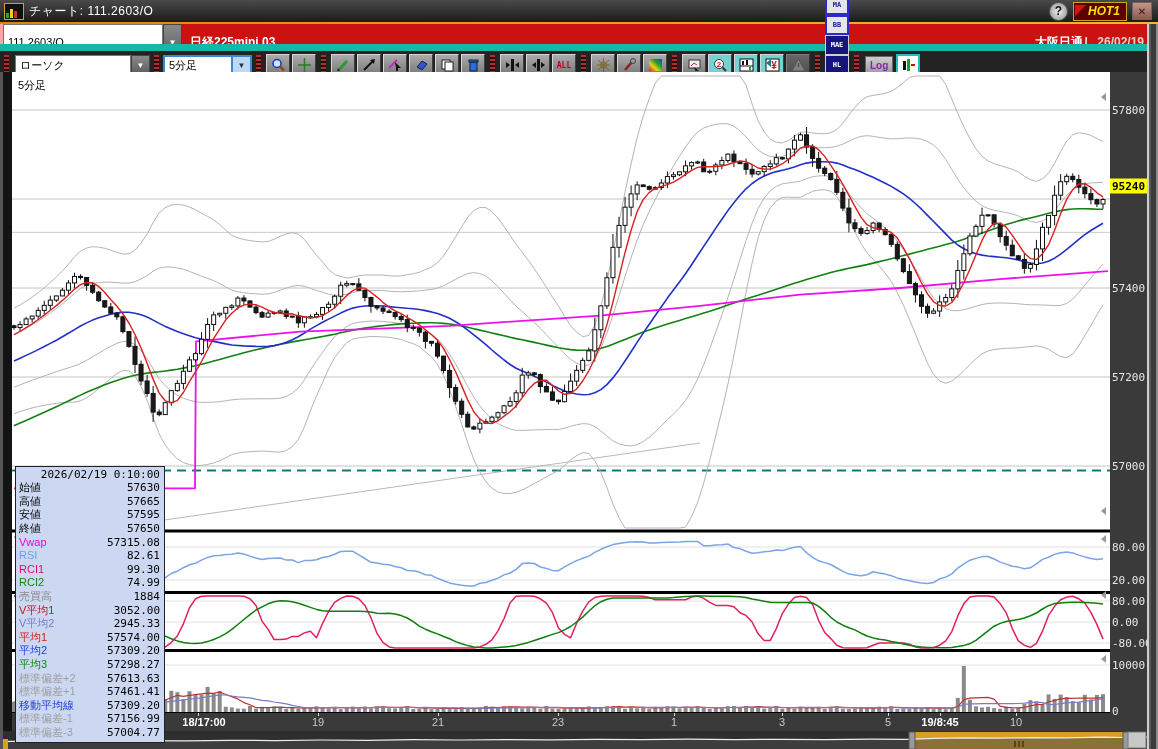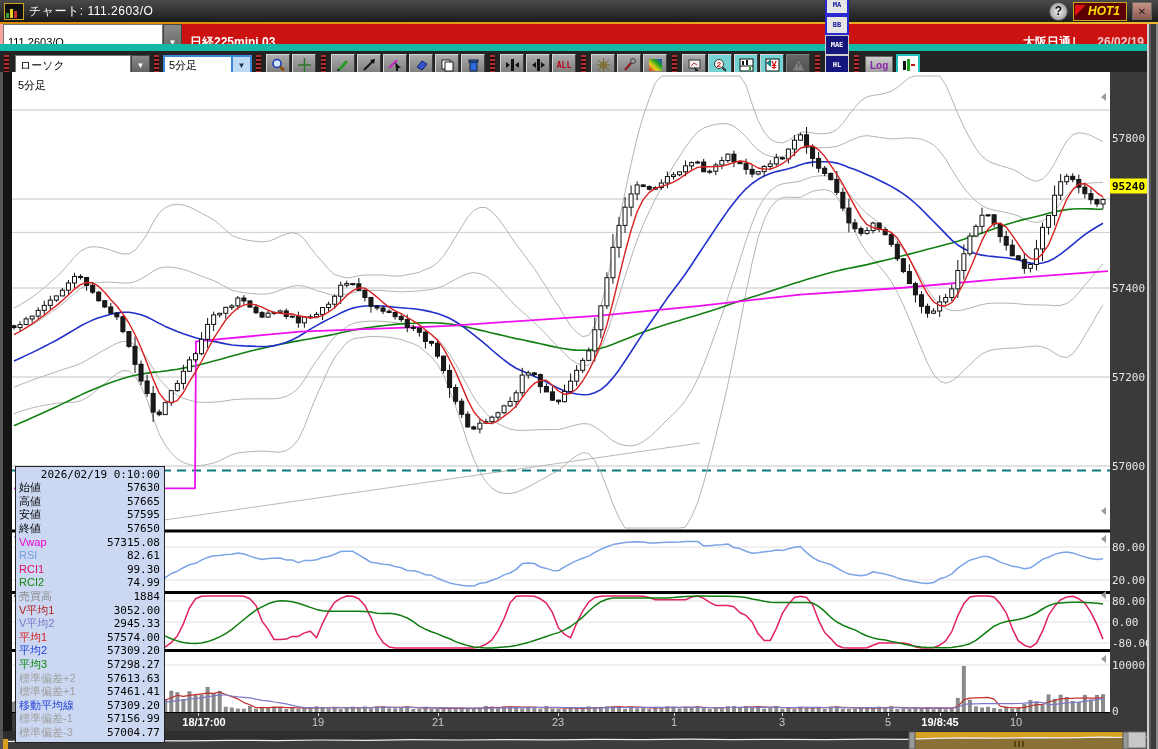--- a/index.html
+++ b/index.html
@@ -20,21 +20,21 @@
   .closebtn{width:18px;height:16px;background:linear-gradient(#c89488,#8a5a50);border:1px solid #666;
     color:#2a1a1a;font-size:10px;font-weight:bold;display:flex;align-items:center;justify-content:center;}
   .accentline{position:absolute;left:0;top:22px;width:1158px;height:2px;background:linear-gradient(90deg,#d88a00,#f0b830);}
   .symbolbar{position:absolute;left:0;top:24px;width:1158px;height:36px;background:#fca5a5;display:flex;align-items:stretch;}
   .combo{background:#fff;color:#000;font-size:11px;display:flex;align-items:center;padding:0 4px;border:1px solid #777;}
   .sym-combo{width:150px;margin-left:3px;}
   .arrowbtn{width:17px;background:linear-gradient(#8a8a8a,#5a5a5a);color:#fff;font-size:8px;
     display:flex;align-items:center;justify-content:center;border:1px solid #444;}
   .redbar{flex:1;background:#cc1111;color:#fff;display:flex;align-items:center;font-size:12px;font-weight:bold;}
   .redbar .inst{margin-left:8px;}
-  .redbar .right{margin-left:auto;margin-right:14px;display:flex;gap:14px;align-items:center;}
+  .redbar .right{margin-left:auto;margin-right:14px;display:flex;gap:2px;align-items:center;}
   .redbar .date{color:#f0c8c8;font-weight:bold;}
   .toolbar{position:absolute;left:0;top:44px;width:1158px;height:28px;background:#232323;
     border-top:7px solid #14b8a6;display:flex;align-items:center;}
   .grip{width:5px;height:20px;margin:0 4px;
     background:repeating-linear-gradient(180deg,#b03030 0 2px,#2a0808 2px 4px);}
   .type-combo{width:106px;height:19px;margin-left:2px;}
   .tf-combo{width:58px;height:17px;border:2px solid #3a87d8;}
   .tf-arrow{background:#bcd9f5;color:#234;border:2px solid #3a87d8;border-left:none;}
   .tbtn{width:24px;height:22px;margin:0 1px;background:linear-gradient(#ababab,#787878);
     border:1px solid;border-color:#d5d5d5 #3f3f3f #3f3f3f #d5d5d5;
@@ -957,21 +957,21 @@
         <div class="trow">
           <span class="l" style="color: rgb(160, 160, 160);">標準偏差-3</span>
           <span class="v">57004.77</span>
         </div>
       </div>
   </div>
 
   <div class="yaxis">
     <div>
 
-    <span class="ylab" style="top: 38px; margin-top: 28px;">57800</span>
+    <span class="ylab" style="top: 38px;">57800</span>
         <span class="ylab" style="top: 216px;">57400</span>
         <span class="ylab" style="top: 305px;">57200</span>
         <span class="ylab" style="top: 394px;">57000</span>
         <span class="ylab" style="top: 475px;">80.00</span>
         <span class="ylab" style="top: 508px;">20.00</span>
         <span class="ylab" style="top: 529px;">80.00</span>
         <span class="ylab" style="top: 550px;">0.00</span>
         <span class="ylab" style="top: 571px;">-80.00</span>
         <span class="ylab" style="top: 593px;">10000</span>
         <span class="ylab" style="top: 639px;">0</span>

